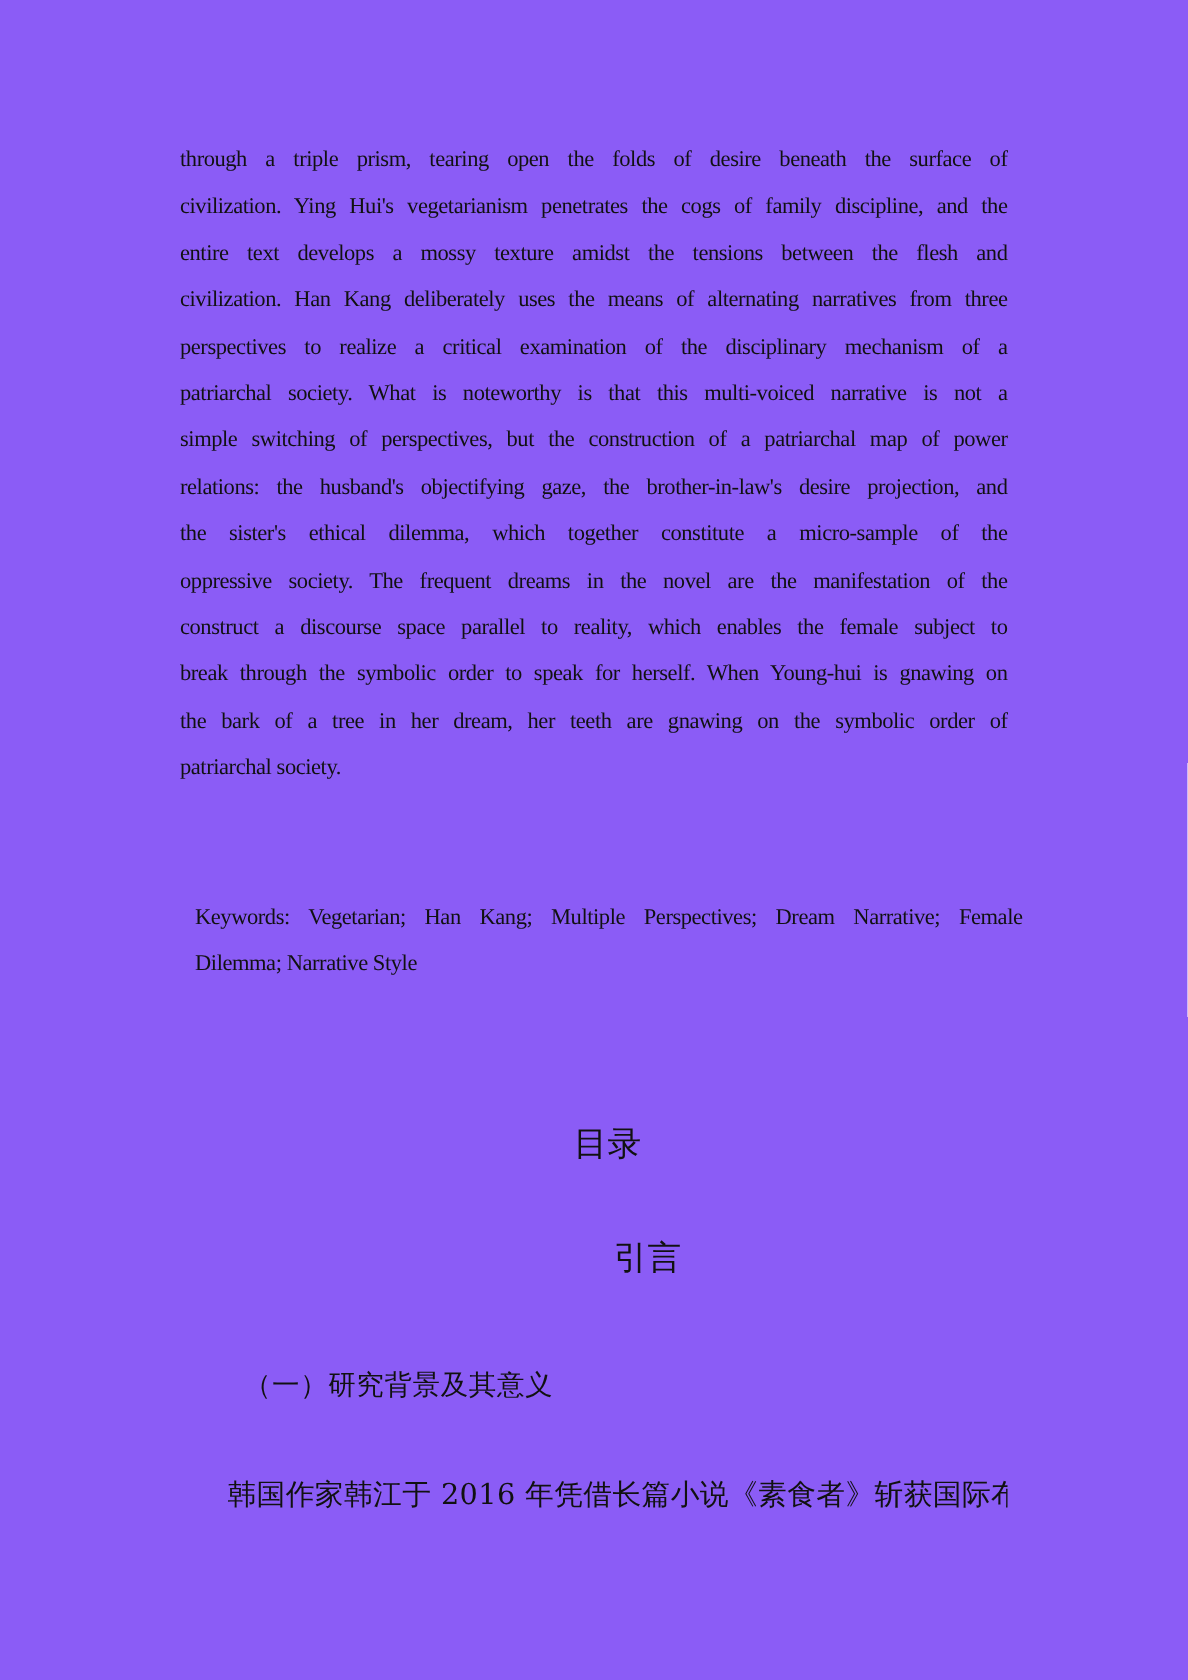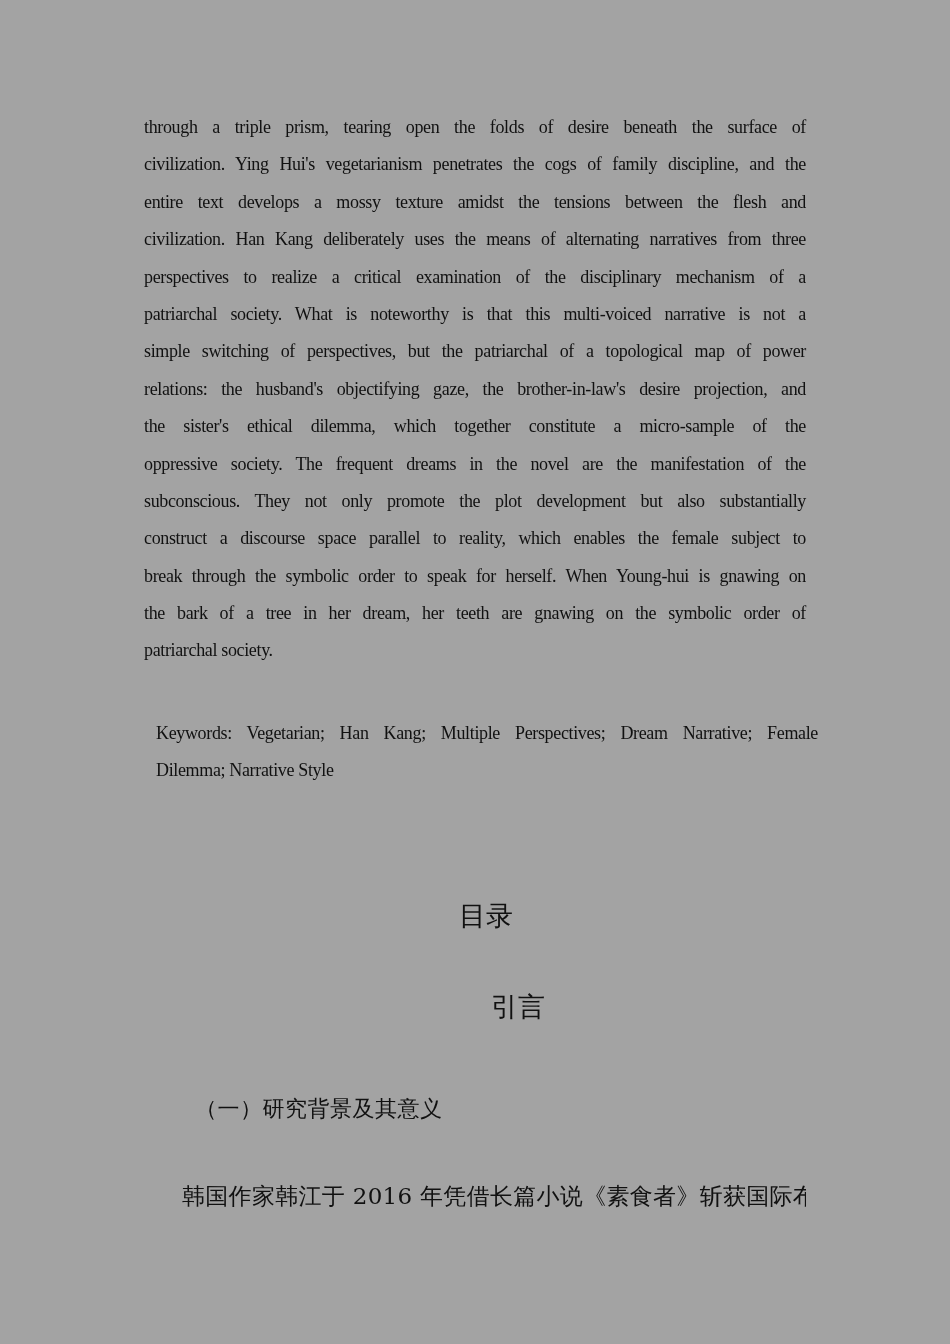--- a/index.html
+++ b/index.html
@@ -13,21 +13,21 @@
       position: relative;
       overflow: hidden;
       color: #111111;
     }
     .page {
       position: absolute;
       left: 0;
       top: 0;
       width: 950px;
       height: 1344px;
-      background: #a3a3a3;
+      background: #8b5cf6;
     }
     .abstract-body {
       position: absolute;
       left: 144px;
       top: 109px;
       width: 662px;
       margin: 0;
       font-family: "Liberation Serif", "DejaVu Serif", serif;
       font-size: 18px;
       line-height: 37.4px;
@@ -113,25 +113,24 @@
 
 <div class="page">
 
   <div class="abstract-body">
     <span class="line">through a triple prism, tearing open the folds of desire beneath the surface of</span>
     <span class="line">civilization. Ying Hui's vegetarianism penetrates the cogs of family discipline, and the</span>
     <span class="line">entire text develops a mossy texture amidst the tensions between the flesh and</span>
     <span class="line">civilization. Han Kang deliberately uses the means of alternating narratives from three</span>
     <span class="line">perspectives to realize a critical examination of the disciplinary mechanism of a</span>
     <span class="line">patriarchal society. What is noteworthy is that this multi-voiced narrative is not a</span>
-    <span class="line">simple switching of perspectives, but the patriarchal of a topological map of power</span>
+    <span class="line">simple switching of perspectives, but the construction of a patriarchal map of power</span>
     <span class="line">relations: the husband's objectifying gaze, the brother-in-law's desire projection, and</span>
     <span class="line">the sister's ethical dilemma, which together constitute a micro-sample of the</span>
     <span class="line">oppressive society. The frequent dreams in the novel are the manifestation of the</span>
-    <span class="line">subconscious. They not only promote the plot development but also substantially</span>
     <span class="line">construct a discourse space parallel to reality, which enables the female subject to</span>
     <span class="line">break through the symbolic order to speak for herself. When Young-hui is gnawing on</span>
     <span class="line">the bark of a tree in her dream, her teeth are gnawing on the symbolic order of</span>
     <span class="line last">patriarchal society.</span>
   </div>
 
   <div class="keywords">
     <span class="line">Keywords: Vegetarian; Han Kang; Multiple Perspectives; Dream Narrative; Female</span>
     <span class="line last">Dilemma; Narrative Style</span>
   </div>

